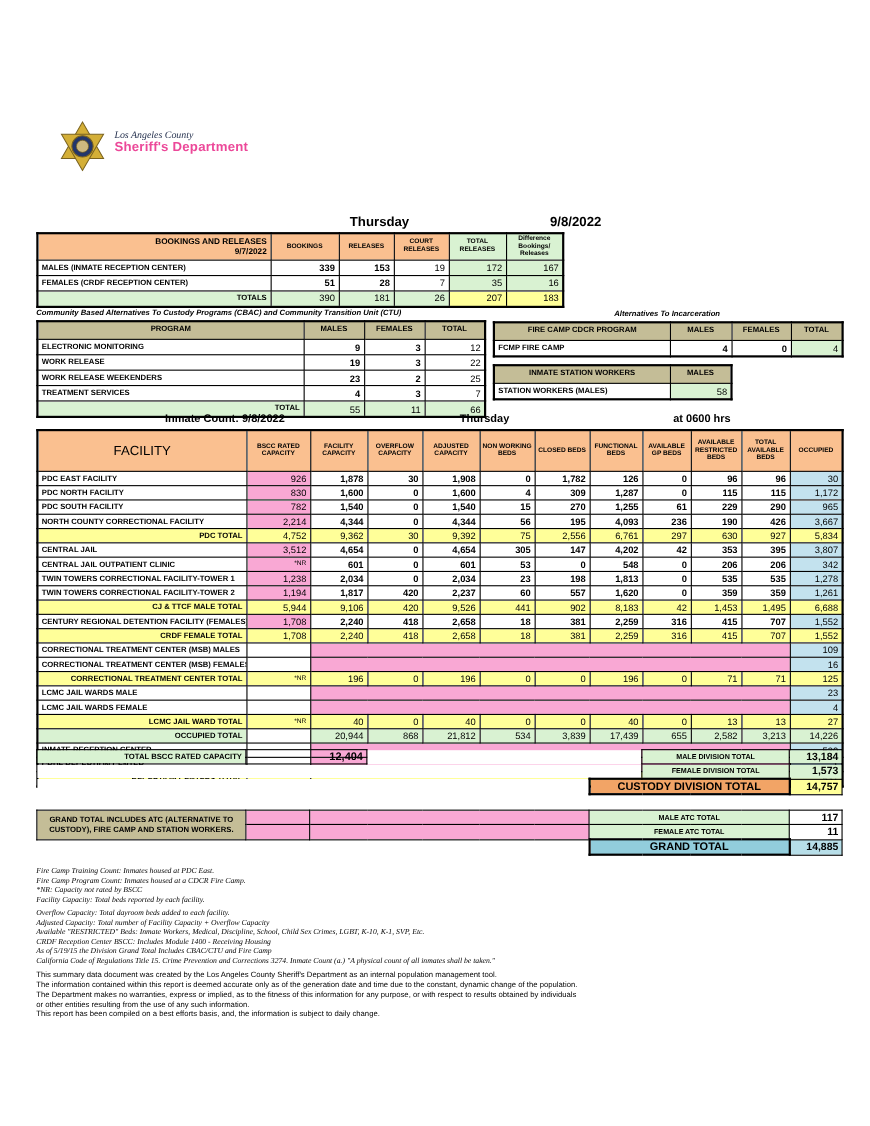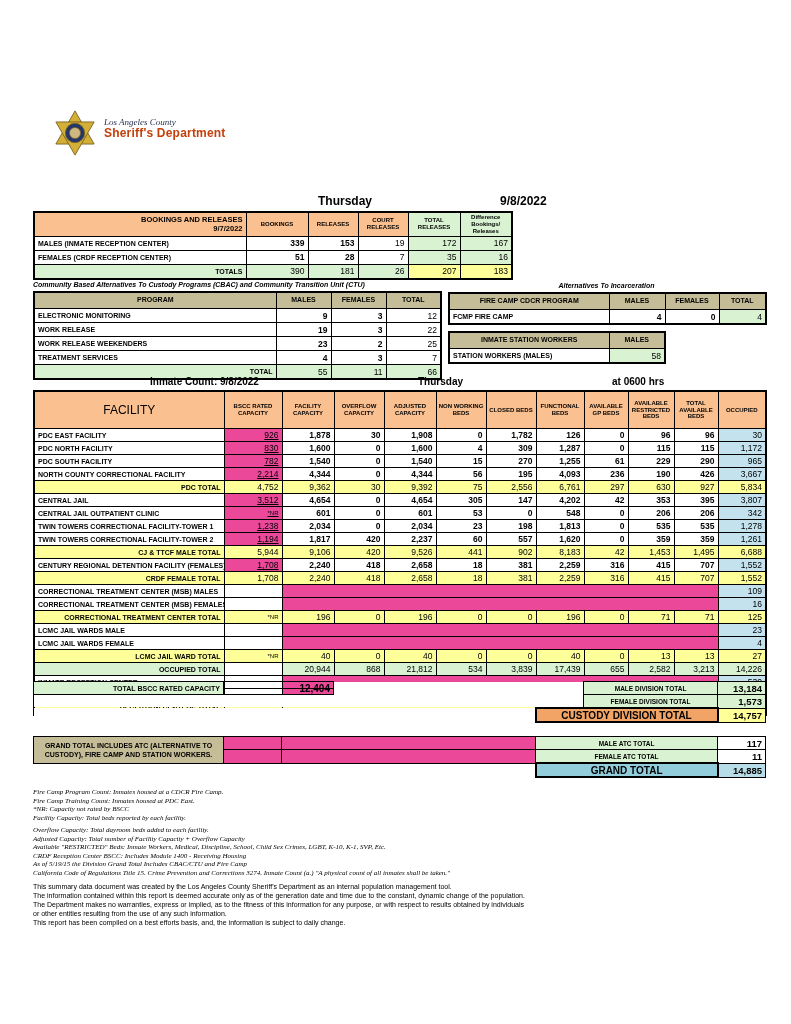--- a/index.html
+++ b/index.html
@@ -4,37 +4,37 @@
 <style>
   html,body{margin:0;padding:0;background:#fff;}
   body{font-family:"Liberation Sans","DejaVu Sans",sans-serif;color:#000;}
   #page{position:relative;width:791px;height:1024px;background:#fff;overflow:hidden;}
 
   
   #logo{position:absolute;left:52px;top:110px;display:flex;align-items:flex-start;}
   #logo svg{display:block;}
   #logo-text{margin-left:6px;margin-top:8px;line-height:1.05;}
   #logo-county{font-family:"Liberation Serif","DejaVu Serif",serif;font-style:italic;font-size:9px;color:#26324f;}
-  #logo-dept{font-size:12px;font-weight:bold;color:#c2410c;letter-spacing:.2px;}
+  #logo-dept{font-size:12px;font-weight:bold;color:#ec4899;letter-spacing:.2px;}
   #doc-title{position:absolute;left:0;top:163px;width:100%;text-align:center;font-size:15px;font-weight:bold;}
   #daydate{position:absolute;left:0;top:194px;width:100%;height:16px;}
   #day-label{position:absolute;left:318px;font-size:12px;font-weight:bold;}
   #date-label{position:absolute;left:500px;font-size:12px;font-weight:bold;}
 
   table{border-collapse:collapse;table-layout:fixed;}
   td,th{border:1px solid #000;padding:0 3px;overflow:hidden;white-space:nowrap;}
   .num{text-align:right;font-size:8.5px;}
   .b{font-weight:bold;}
   .lbl{font-size:7px;font-weight:bold;text-transform:uppercase;text-align:left;}
   .rlbl{font-size:7px;font-weight:bold;text-transform:uppercase;text-align:right;}
   .orange{background:#FAC090;}
   .green{background:#D9F2D2;}
   .yellow{background:#FFFF99;}
   .blue{background:#C3E2EE;}
-  .gray{background:#ec4899;text-decoration:underline;}
+  .gray{background:#f9a8d4;}
   .tan{background:#C4BD97;}
   .teal{background:#92CDDC;}
   .tealval{background:#B7DEE8;}
   .nb{border:none;background:#fff;}
   .hsmall{font-size:6px;font-weight:bold;text-align:center;line-height:1.15;white-space:normal;padding:1px 1px;}
 
   
   #bookings-table{position:absolute;left:33px;top:211px;width:478px;border:2px solid #000;}
   #bookings-table td{height:13px;}
   .bk-title{font-size:7.5px;font-weight:bold;text-align:right;line-height:1.3;white-space:normal;}
@@ -590,22 +590,22 @@
         </tr>
         <tr>
           <td class="nb" colspan="7"></td>
           <td class="teal grand" colspan="4">GRAND TOTAL</td>
           <td class="num tealval b" style="font-size: 9.5px;">14,885</td>
         </tr>
       </tbody>
   </table>
 
   <div id="footnotes">
+      <div>Fire Camp Training Count: Inmates housed at PDC East.</div>
       <div>Fire Camp Program Count: Inmates housed at a CDCR Fire Camp.</div>
-      <div>Fire Camp Training Count: Inmates housed at PDC East.</div>
       <div>*NR: Capacity not rated by BSCC</div>
       <div>Facility Capacity: Total beds reported by each facility.</div>
       <div class="gap">Overflow Capacity: Total dayroom beds added to each facility.</div>
       <div>Adjusted Capacity: Total number of Facility Capacity + Overflow Capacity</div>
       <div>Available "RESTRICTED" Beds: Inmate Workers, Medical, Discipline, School, Child Sex Crimes, LGBT, K-10, K-1, SVP, Etc.</div>
       <div>CRDF Reception Center BSCC: Includes Module 1400 - Receiving Housing</div>
       <div>As of 5/19/15 the Division Grand Total Includes CBAC/CTU and Fire Camp</div>
       <div>California Code of Regulations Title 15. Crime Prevention and Corrections 3274. Inmate Count (a.) "A physical count of all inmates shall be taken."</div>
     </div>
   <div id="disclaimer">

